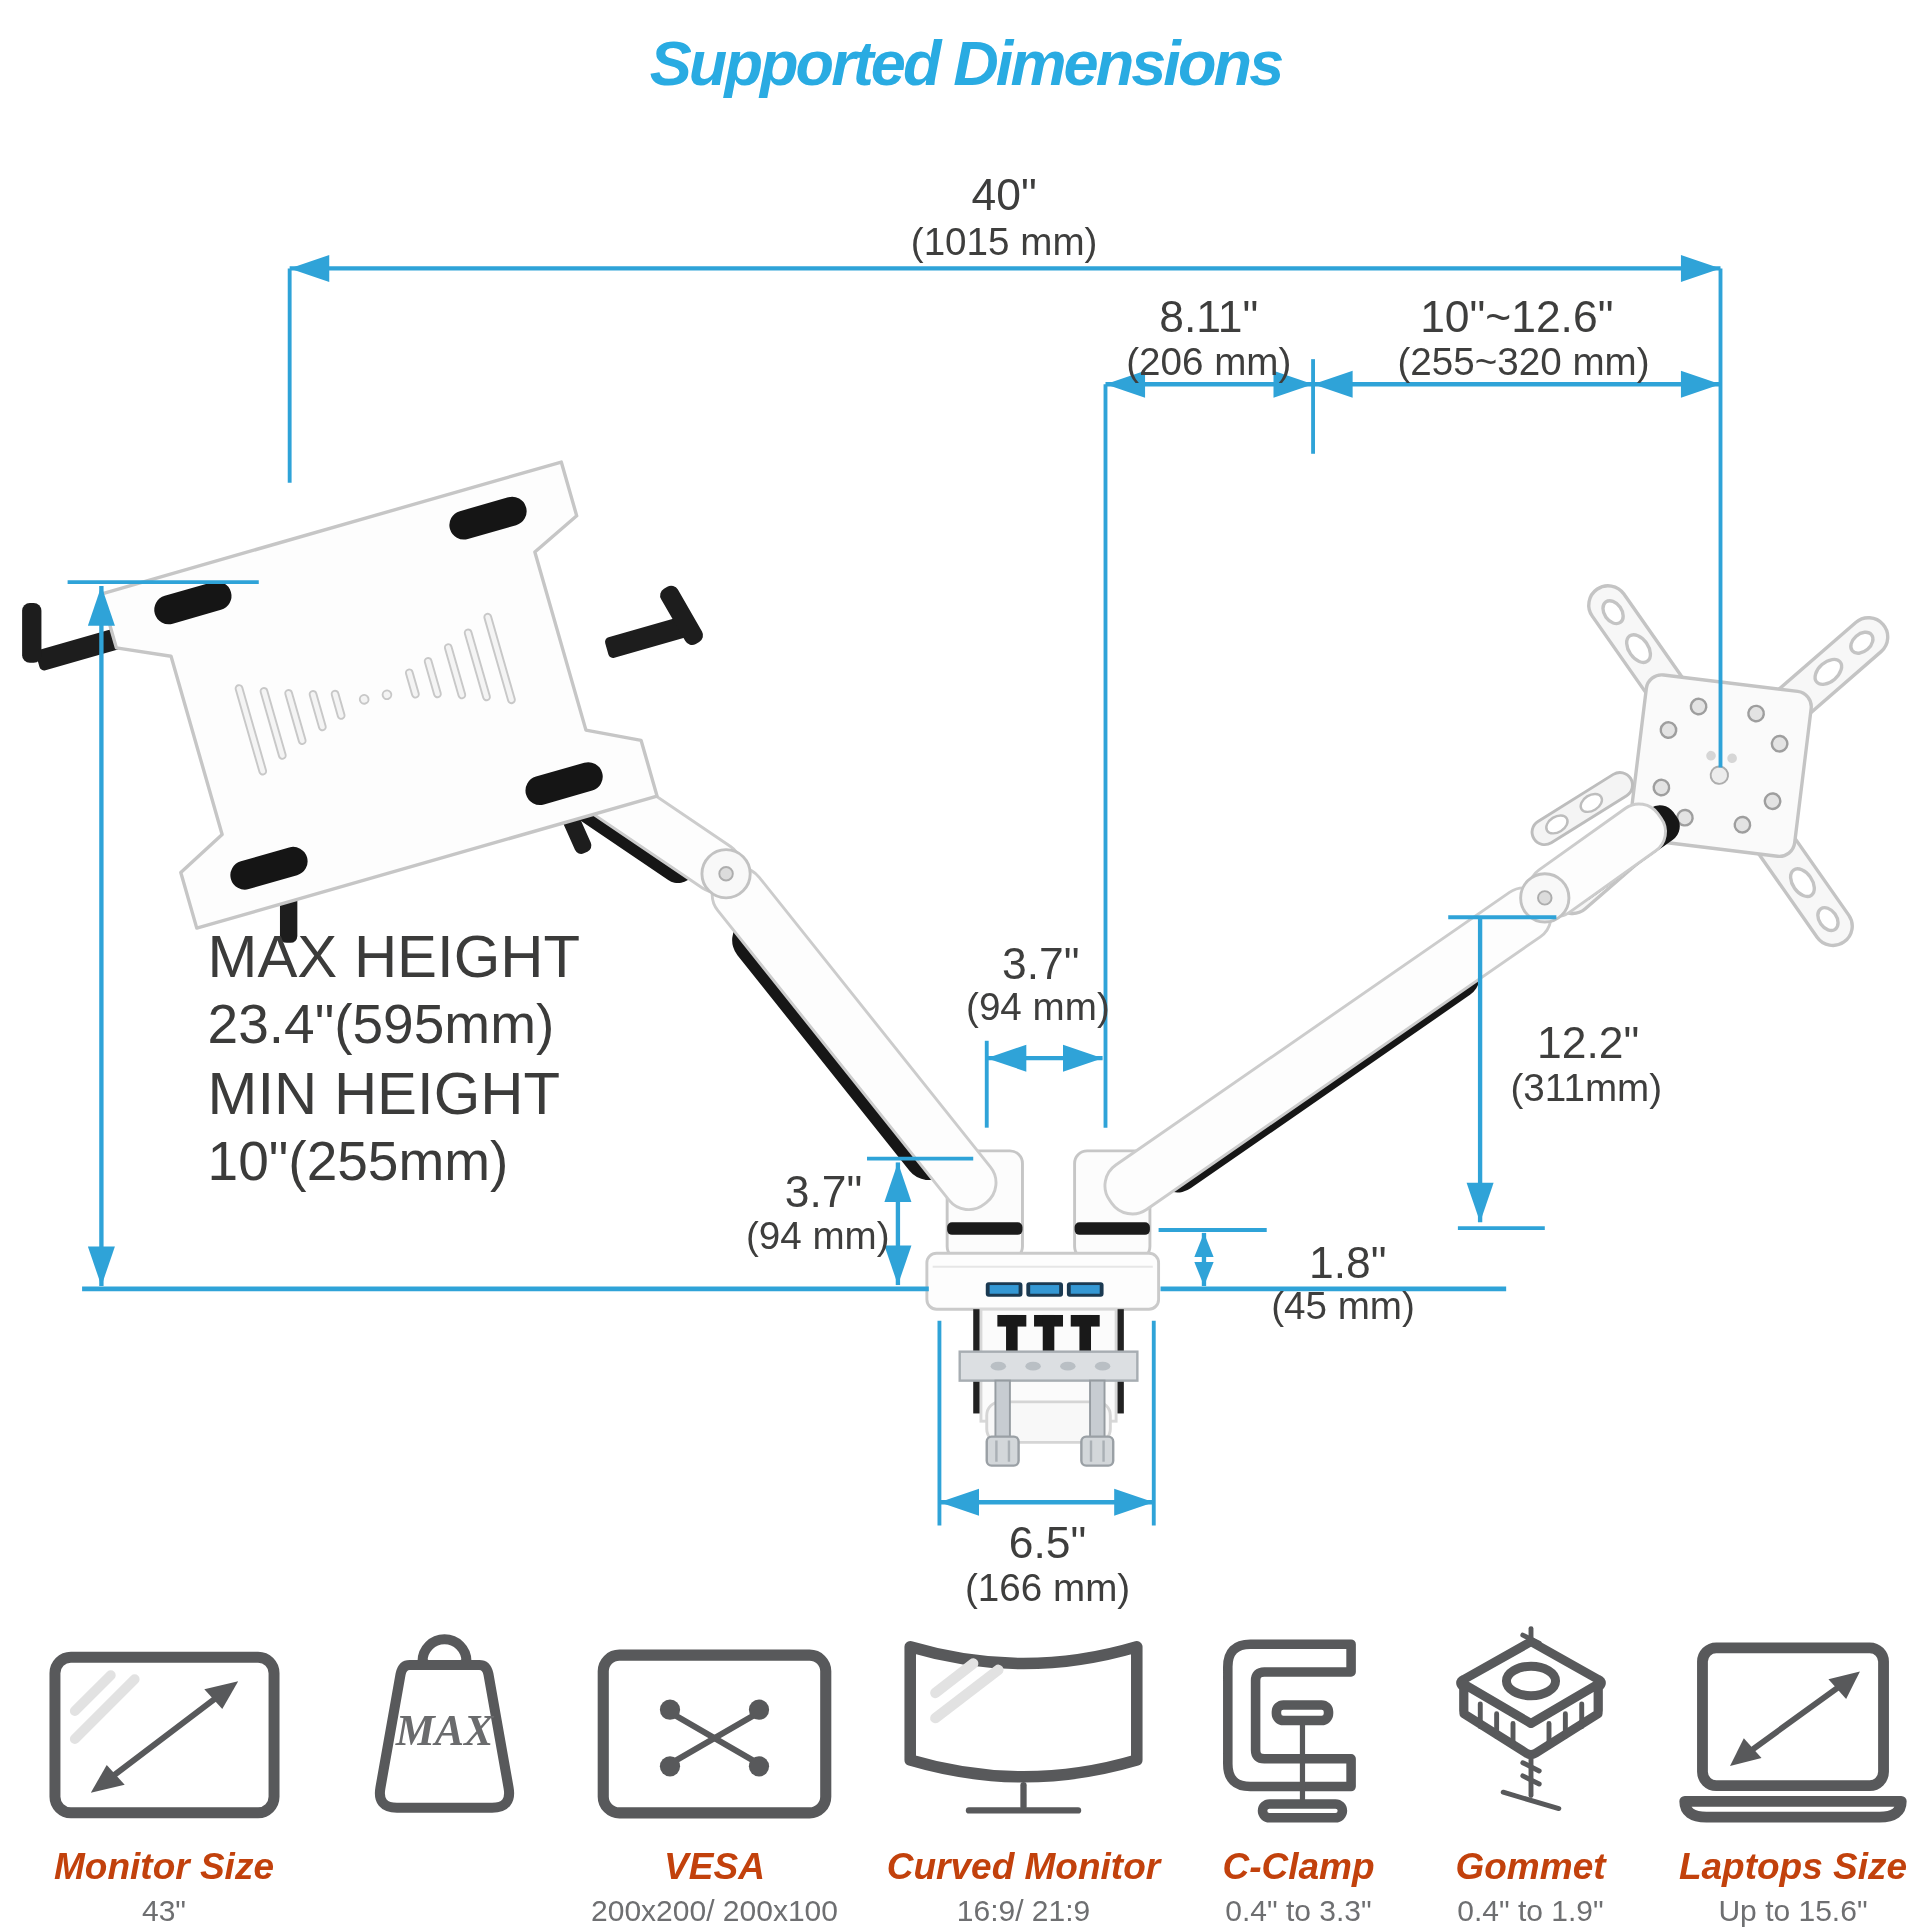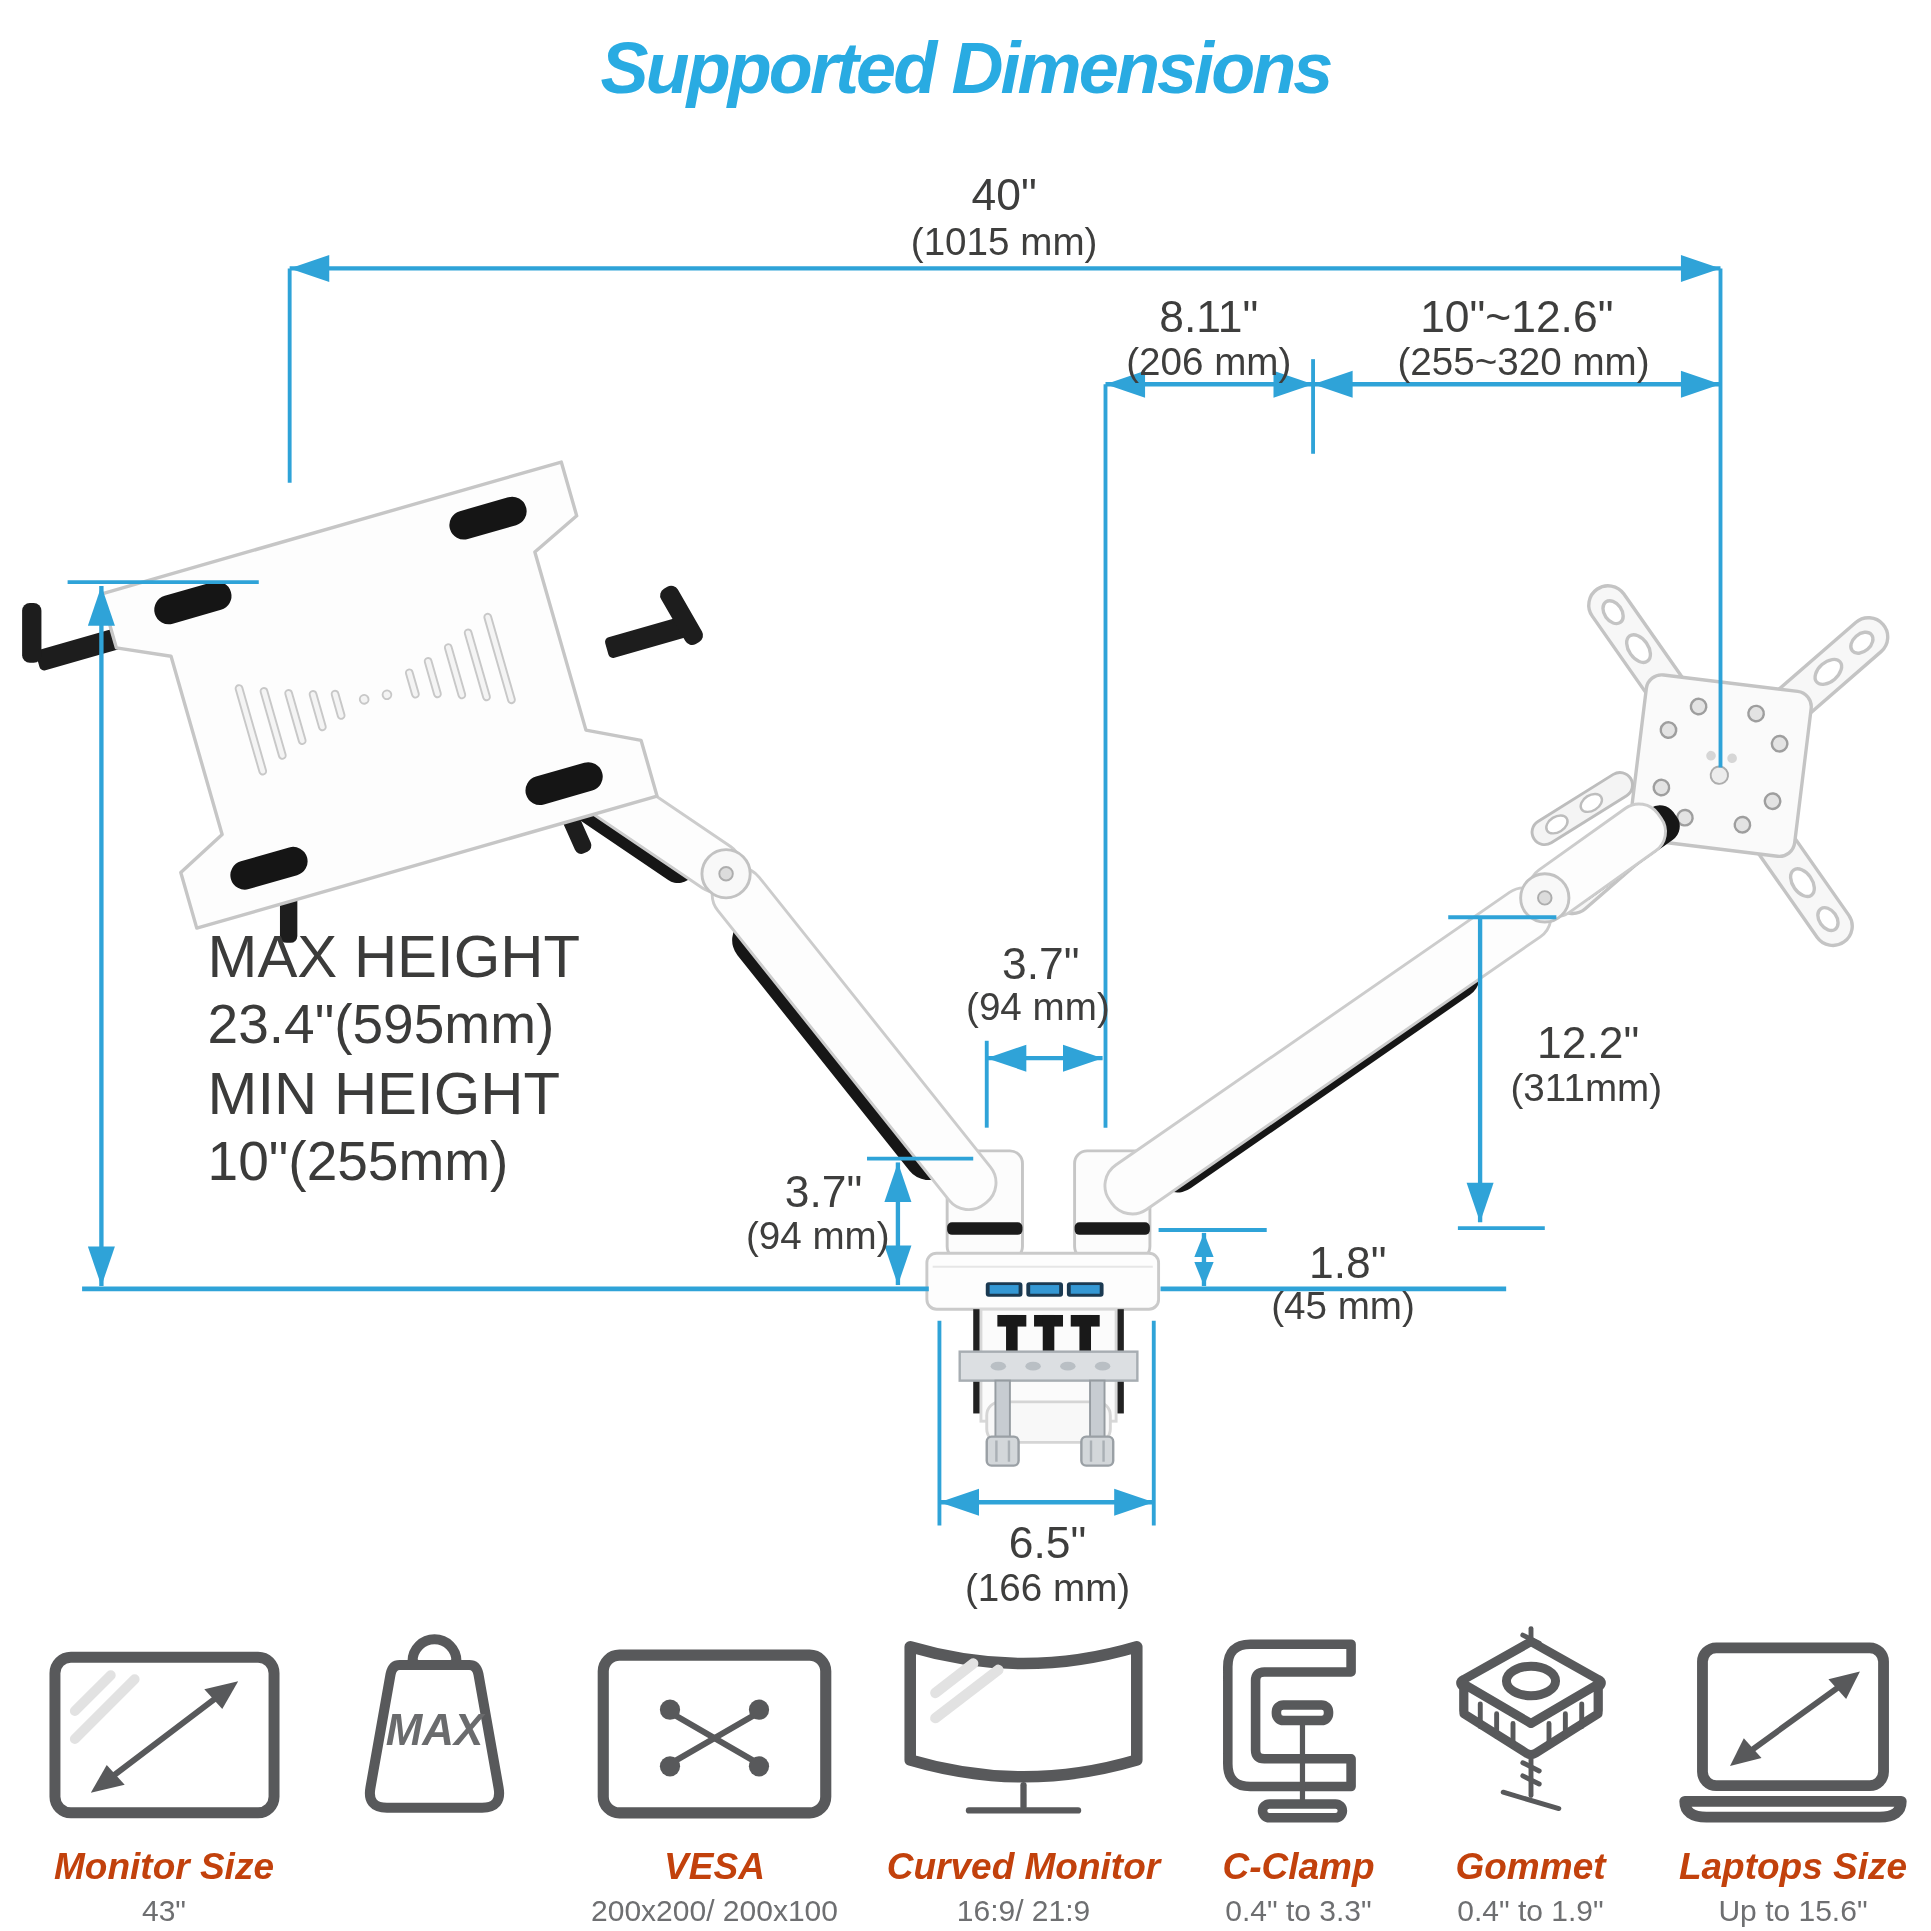--- a/index.html
+++ b/index.html
@@ -1,20 +1,20 @@
 <!DOCTYPE html>
 <html><head>
 <meta charset="utf-8">
 <style>
   html,body{margin:0;padding:0;background:#fff;}
   body{width:1931px;height:1931px;position:relative;overflow:hidden;
        font-family:"Liberation Sans",sans-serif;}
   .canvas{position:absolute;inset:0;}
   .page-title{position:absolute;top:27px;left:0;width:100%;text-align:center;
-      font-size:72px;font-weight:bold;font-style:italic;letter-spacing:-2.9px;
+      font-size:63px;font-weight:bold;font-style:italic;letter-spacing:-2.9px;
       color:#29ABE2;}
   .diagram{position:absolute;top:0;left:0;}
   
   .dimP{font-size:46px;fill:#3E3E3D;}
   .dimS{font-size:40px;fill:#3E3E3D;}
   .hgtL{font-size:62px;fill:#3B3B3A;}
   .hgtV{font-size:57px;fill:#3B3B3A;}
   
   .specs{position:absolute;top:1624px;left:0;width:1931px;height:307px;}
   .spec{position:absolute;text-align:center;}
@@ -287,21 +287,21 @@
           <line class="icthin" x1="27" y1="70" x2="93" y2="20" stroke-width="4"></line>
           <path class="icfill" d="M97,17 L80,21 L89,31 Z"></path>
           <path class="icfill" d="M23,73 L40,69 L31,59 Z"></path>
         </svg>
       </div>
       <div class="lb">Monitor Size</div>
       <div class="v">43"</div>
       <div class="v"></div>
     </div>
 
-    <div class="spec" style="left:304px;width:261px;">
+    <div class="spec" style="left:314px;width:261px;font-family:Liberation Serif, serif;">
       <div class="ic">
         <svg width="183" height="199" viewBox="0 0 100 108">
           <path class="icstroke" d="M38,20 a12,12 0 1 1 24,0 l-4,4 h-16 Z"></path>
           <path class="icstroke" d="M31,22 h38 q4,0 5,5 l11,62 q2,11 -9,11 h-52 q-11,0 -9,-11 l11,-62 q1,-5 5,-5 Z"></path>
           <text class="maxtxt" x="50" y="66" text-anchor="middle">MAX</text>
         </svg>
       </div>
 
     </div>
 

